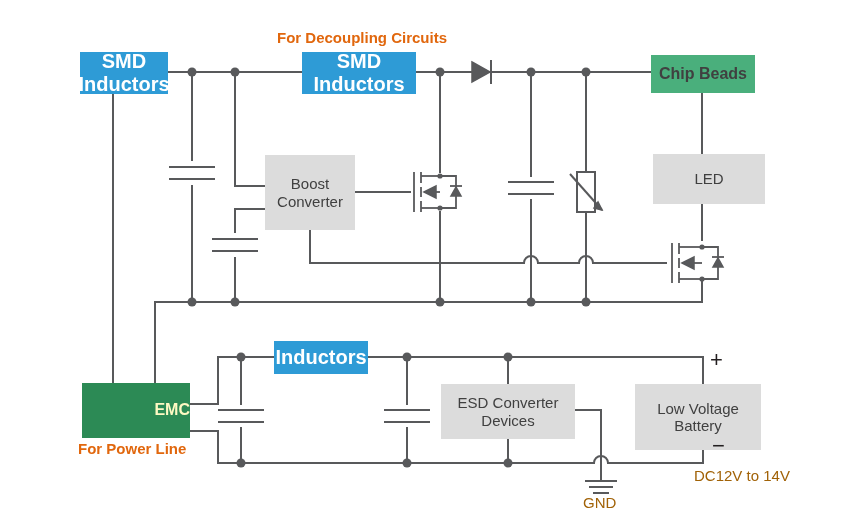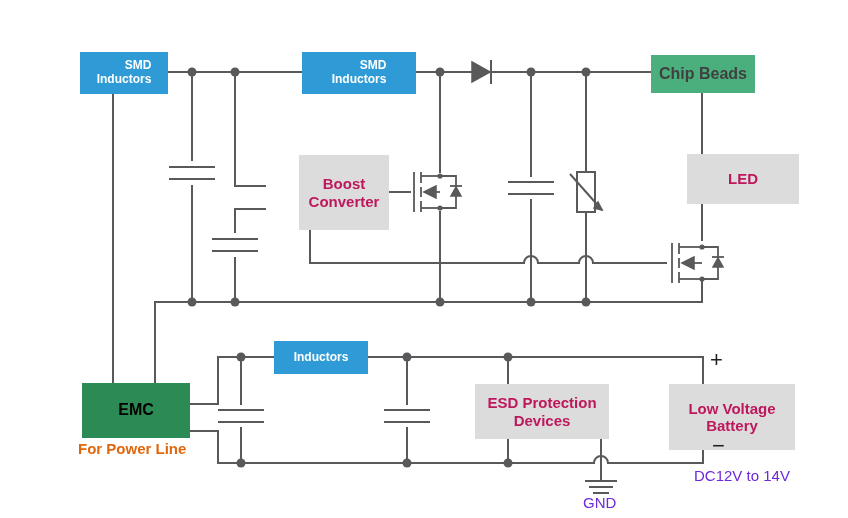--- a/index.html
+++ b/index.html
@@ -60,52 +60,51 @@
     display: flex;
     align-items: center;
     justify-content: center;
     text-align: center;
     line-height: 1.15;
   }
   .box-blue {
     background: #2e9bd6;
     color: #ffffff;
     font-weight: bold;
-    font-size: 12px;
-    text-align: right;
+    font-size: 20px;
   }
   .box-green-dark {
     background: #2c8a55;
-    color: #000000;
+    color: #fef9c3;
     font-weight: bold;
     font-size: 16px;
+    justify-content: flex-end;
   }
   .box-green-light {
     background: #4aaf7c;
     color: #404040;
     font-weight: bold;
     font-size: 16px;
   }
   .box-gray {
     background: #dcdcdc;
-    color: #be185d;
-    font-weight: bold;
+    color: #404040;
+    font-weight: normal;
     font-size: 15px;
-    margin-left: 34px;
   }
   .label {
     position: absolute;
     color: #e1670d;
     font-weight: bold;
     font-size: 15px;
     white-space: nowrap;
   }
   .plaintext {
     position: absolute;
-    color: #6d28d9;
+    color: #a16207;
     font-size: 15px;
     white-space: nowrap;
   }
   .sign {
     position: absolute;
     color: #231f20;
     font-size: 22px;
     white-space: nowrap;
   }
 </style>
@@ -268,20 +267,21 @@
     </g>
 
     <circle class="node" cx="241" cy="357" r="4.5"></circle>
     <circle class="node" cx="407" cy="357" r="4.5"></circle>
     <circle class="node" cx="508" cy="357" r="4.5"></circle>
     <circle class="node" cx="241" cy="463" r="4.5"></circle>
     <circle class="node" cx="407" cy="463" r="4.5"></circle>
     <circle class="node" cx="508" cy="463" r="4.5"></circle>
   </svg>
 
+  <div class="label" style="left:277px; top:29px;">For Decoupling Circuits</div>
   <div class="label" style="left:78px; top:440px;">For Power Line</div>
 
   <div class="box box-blue" style="left:80px; top:52px; width:88px; height:42px;">
     <div>
       <div>SMD</div>
       <div>Inductors</div>
     </div>
   </div>
 
   <div class="box box-blue" style="left:302px; top:52px; width:114px; height:42px;">
@@ -311,21 +311,21 @@
       <div>EMC</div>
     </div>
   </div>
 
   <div class="box box-blue" style="left:274px; top:341px; width:94px; height:33px;">
     <div>Inductors</div>
   </div>
 
   <div class="box box-gray" style="left:441px; top:384px; width:134px; height:55px;">
     <div>
-      <div>ESD Protection</div>
+      <div>ESD Converter</div>
       <div>Devices</div>
     </div>
   </div>
 
   <div class="box box-gray" style="left:635px; top:384px; width:126px; height:66px;">
     <div>
       <div>Low Voltage</div>
       <div>Battery</div>
     </div>
   </div>

